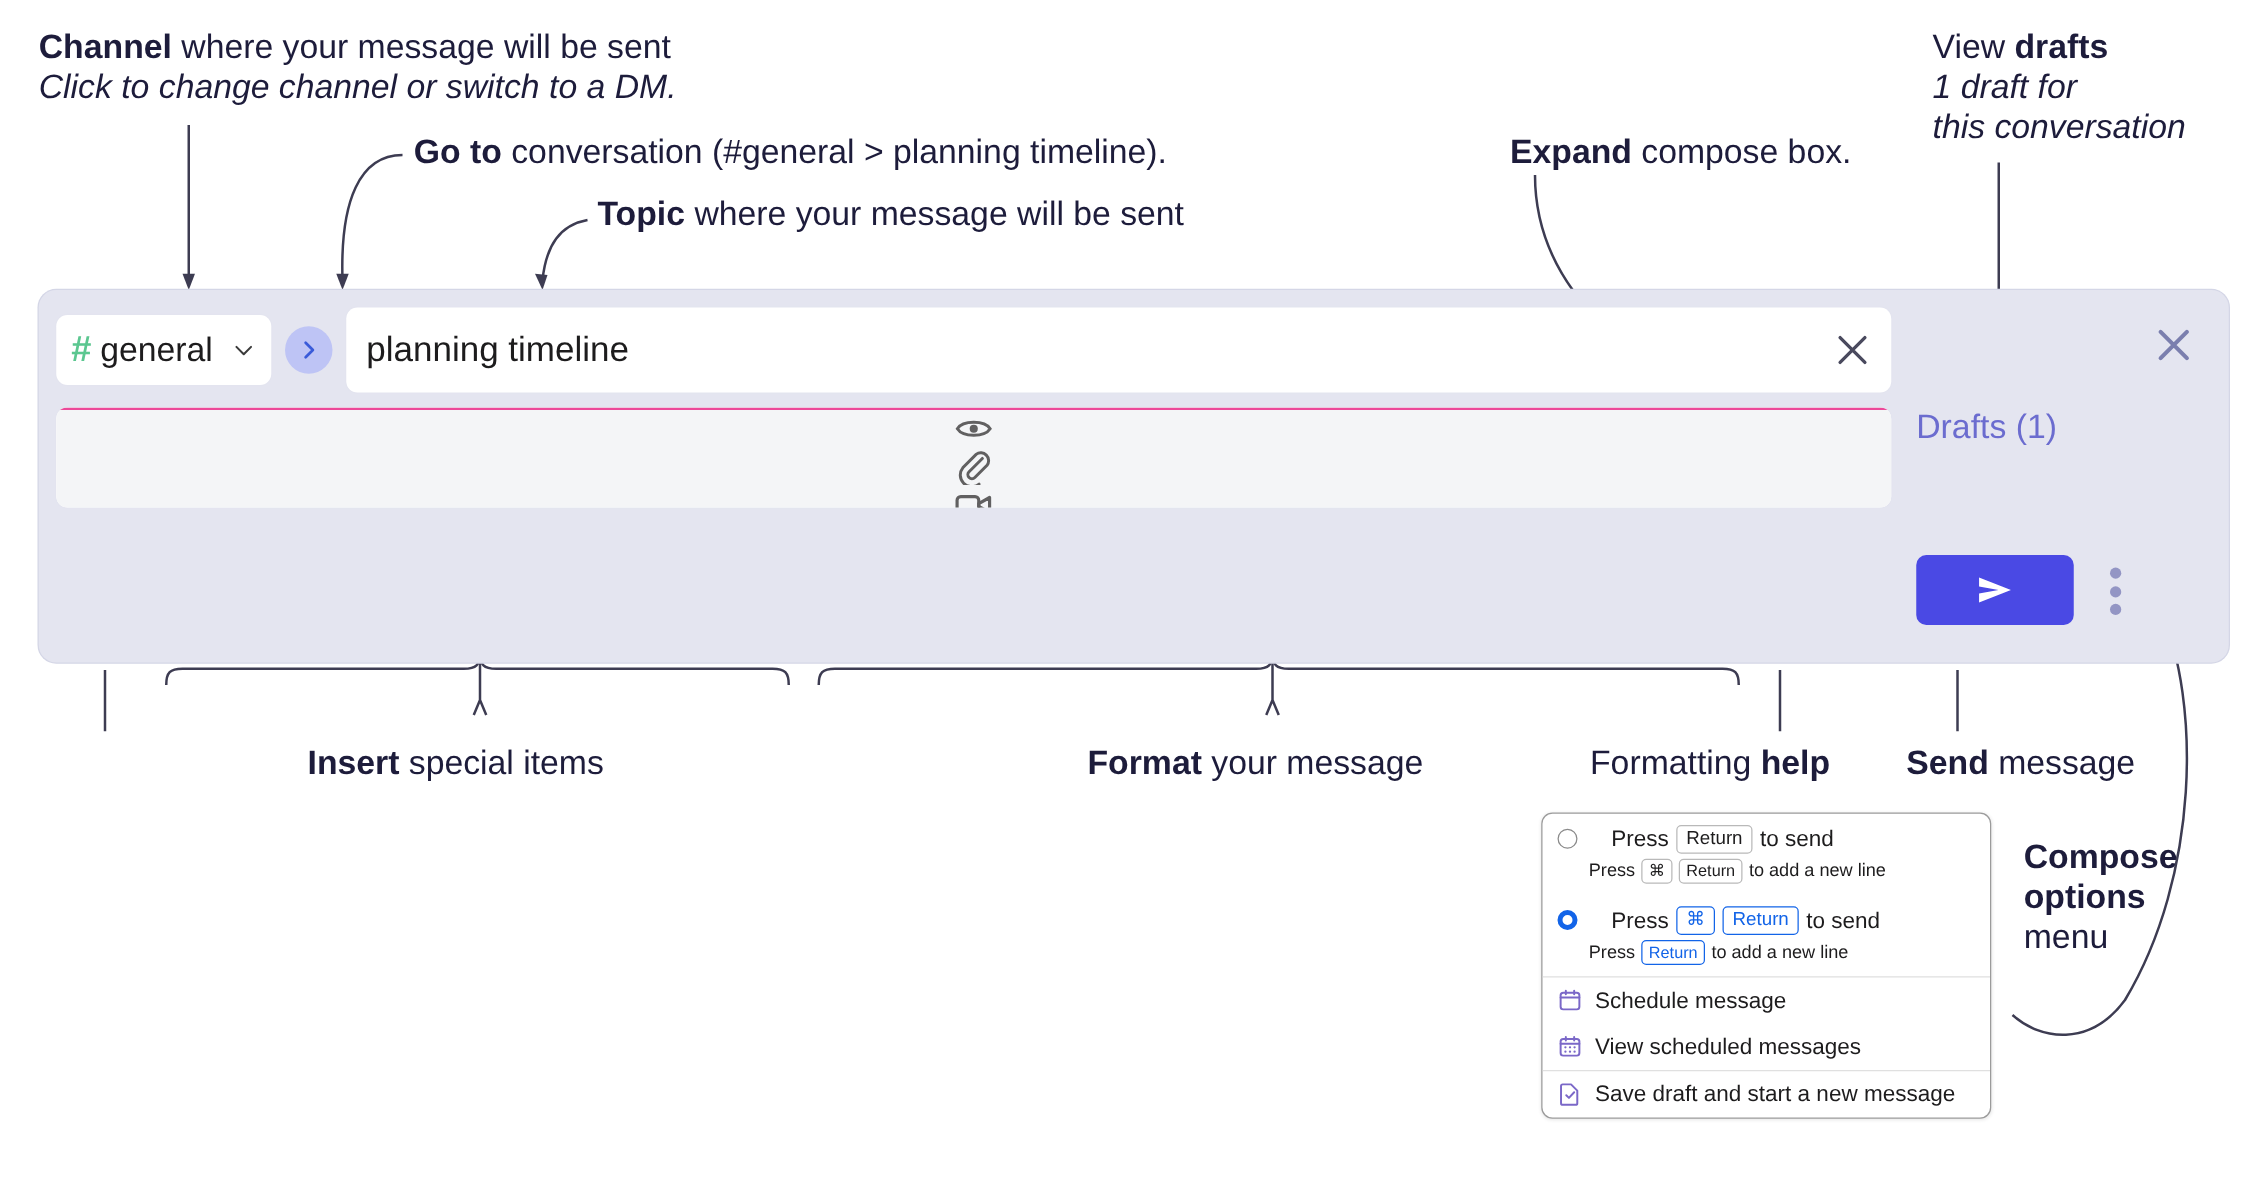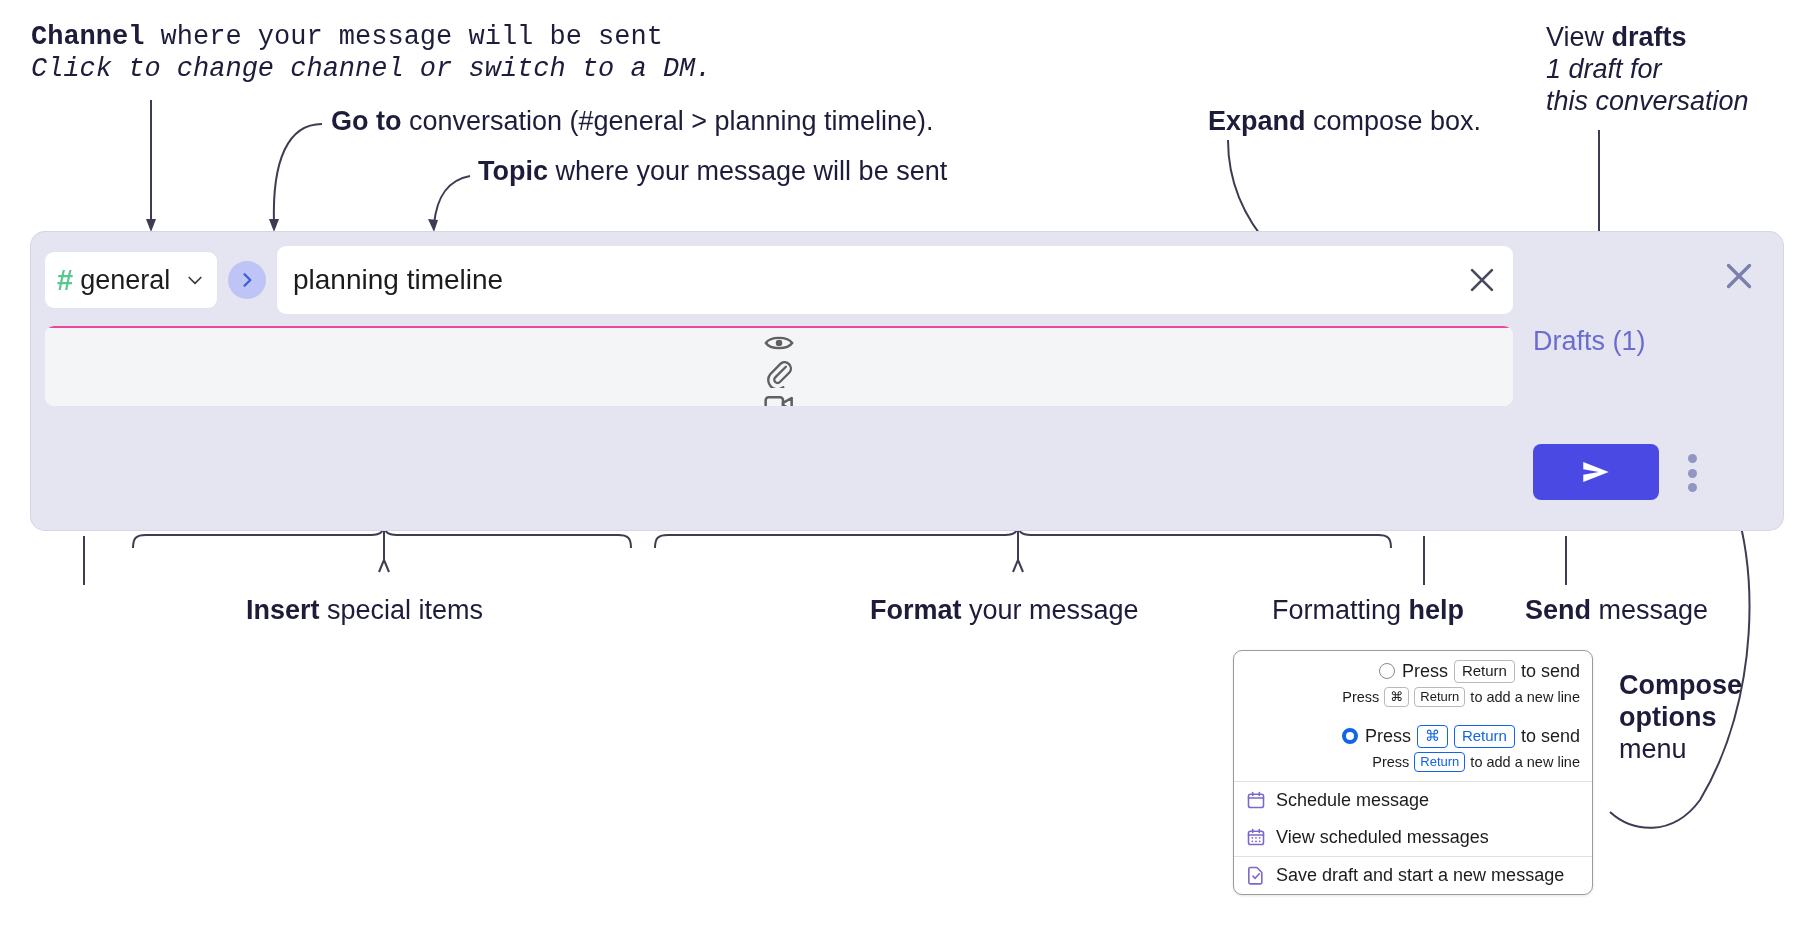--- a/index.html
+++ b/index.html
@@ -79,42 +79,42 @@
   }
   .x-close{position:absolute;left:1690px;top:26px;width:36px;height:36px;}
 
   
   .menu{
     position:absolute;left:1233px;top:650px;width:358px;
     background:#fff;border:1px solid #9b9b9b;border-radius:9px;
     box-shadow:0 1px 3px rgba(0,0,0,.10);
     font-size:17px;color:#1d1c1d;overflow:hidden;
   }
-  .menu-opt{display:flex;align-items:flex-start;padding:9px 12px 2px 12px;gap:7px;justify-content:flex-end;}
+  .menu-opt{display:flex;align-items:flex-start;padding:9px 12px 2px 12px;gap:27px;}
   .menu-opt2{padding:2px 12px 9px 12px;}
   .radio{width:16px;height:16px;border-radius:50%;border:1.6px solid #8a8a8a;flex:0 0 auto;margin-top:3px;box-sizing:border-box;background:#fff;}
   .radio.on{border-color:#1264e8;border-width:4.5px;background:#fff;}
   .opt-line{display:flex;align-items:center;gap:6px;flex-wrap:nowrap;font-size:18px;}
   .opt-sub{display:flex;align-items:center;gap:5px;font-size:14.5px;margin-left:25px;}
   .key{
     border:1px solid #b9b9b9;border-radius:4px;padding:1px 7px;
     font-size:15px;line-height:1.25;background:#fff;color:#1d1c1d;white-space:nowrap;
   }
   .key.sm{font-size:13px;padding:1px 5px;}
   .key.blue{border-color:#1264e8;color:#1264e8;}
   .menu-div{height:1px;background:#e0e0e0;}
   .menu-item{display:flex;align-items:flex-start;gap:10px;padding:8px 12px;font-size:18px;}
   .mi-ico{width:20px;height:20px;flex:0 0 auto;color:#7b68c8;}
 </style>
 </head>
 <body>
 
 <div class="stage">
 
-  <div class="anno" style="left:31px;top:22px;font-family:Liberation Mono, monospace;">
+  <div class="anno" style="left:31px;top:22px;">
     <div><b>Channel</b><span> where your message will be sent</span></div>
     <div class="it">Click to change channel or switch to a DM.</div>
   </div>
 
   <div class="anno" style="left:331px;top:106px;">
     <b>Go to</b><span> conversation (#general &gt; planning timeline).</span>
   </div>
 
   <div class="anno" style="left:478px;top:156px;">
     <b>Topic</b><span> where your message will be sent</span>

